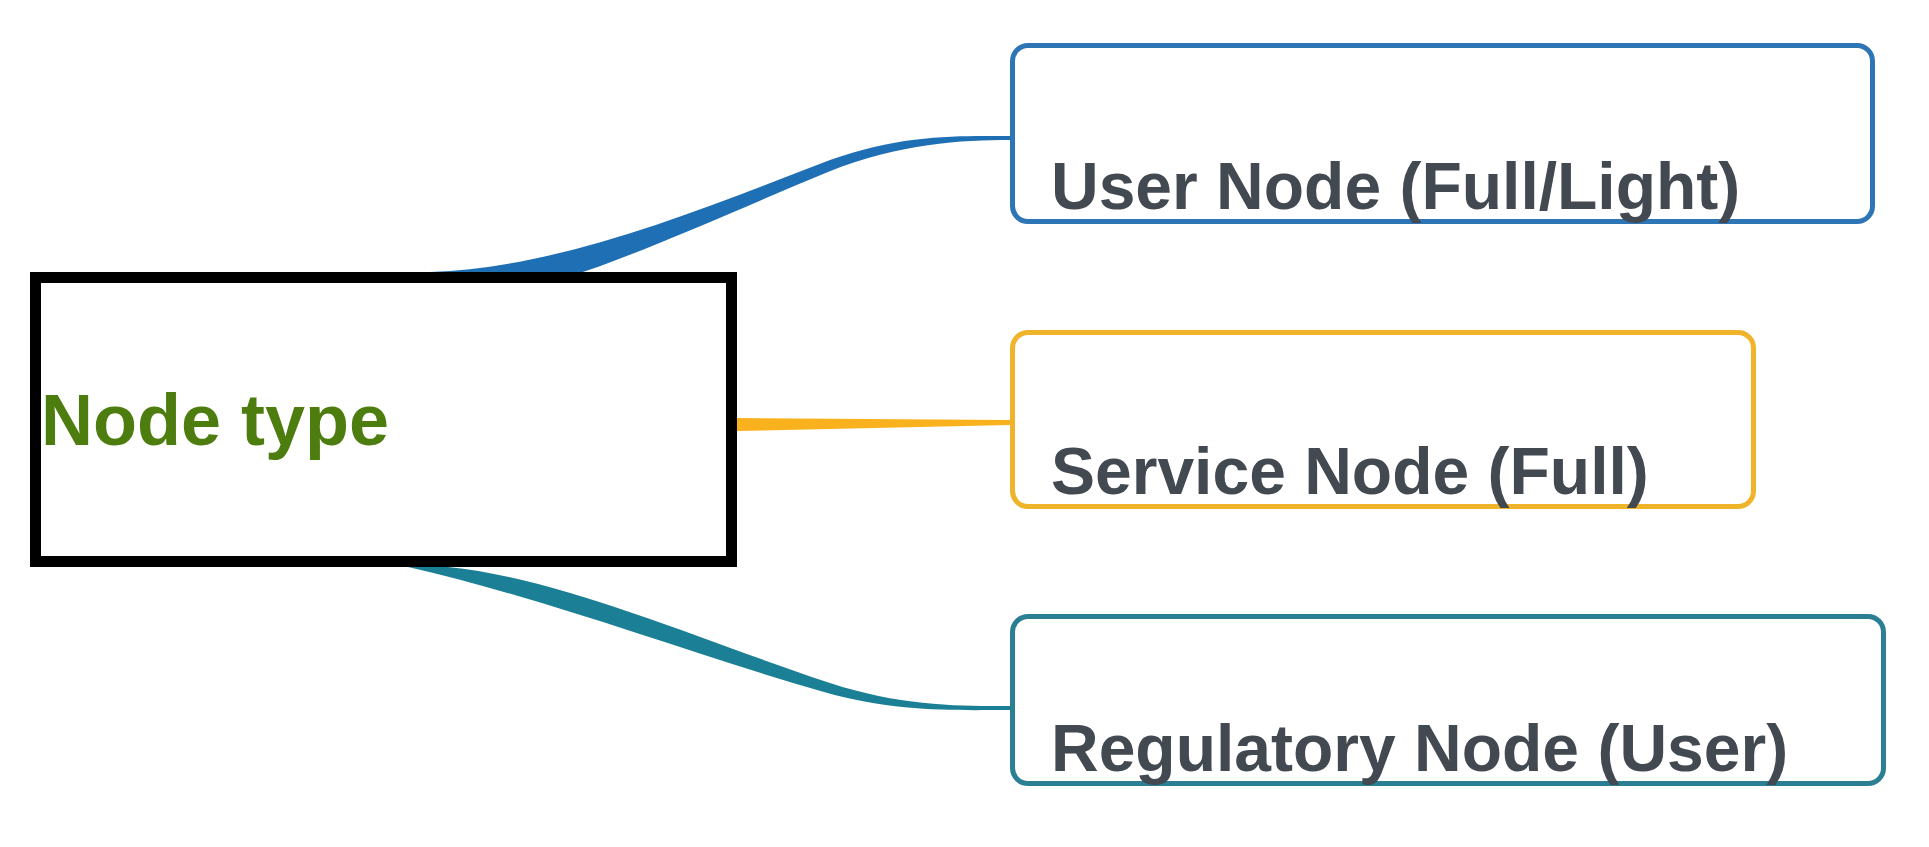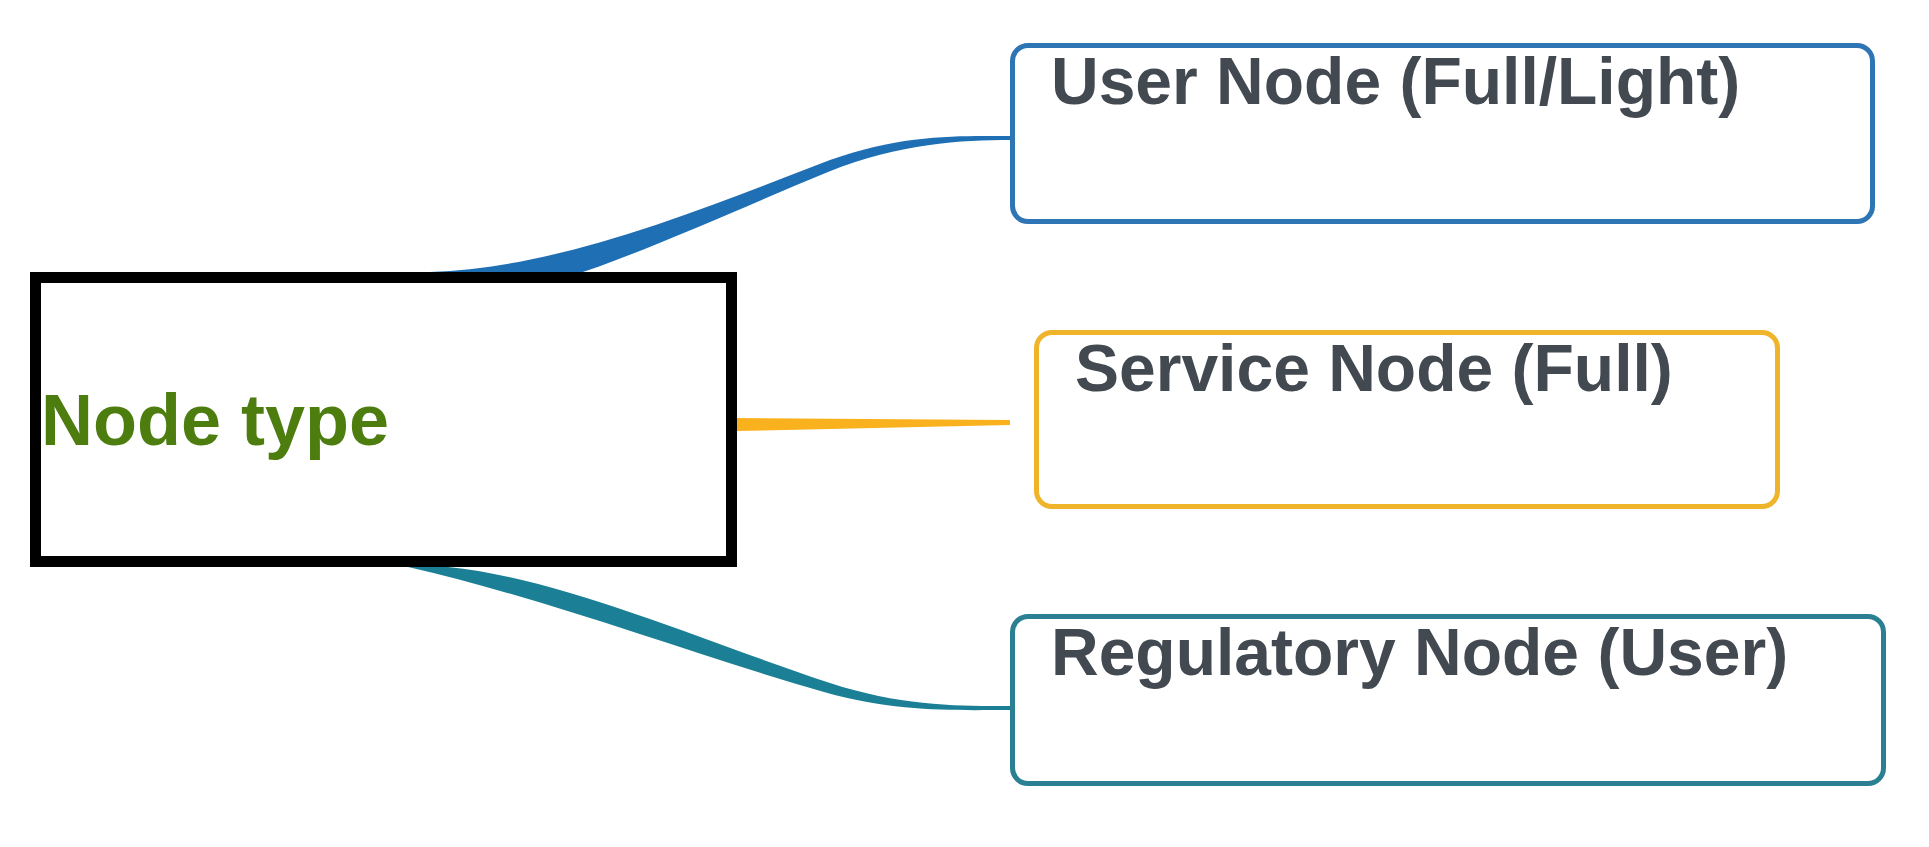--- a/index.html
+++ b/index.html
@@ -45,21 +45,21 @@
     letter-spacing: 0px;
     line-height: 1.0;
     white-space: nowrap;
   }
   .leaf-node {
     position: absolute;
     box-sizing: border-box;
     background: #ffffff;
     border-radius: 18px;
     display: flex;
-    align-items: flex-start;
+    align-items: flex-end;
     justify-content: flex-start;
     z-index: 3;
   }
   .leaf-label {
     font-size: 66px;
     font-weight: bold;
     color: #434950;
     line-height: 1.0;
     white-space: nowrap;
     padding-left: 36px;
@@ -70,21 +70,20 @@
     width: 865px;
     height: 181px;
     border: 5px solid #2E75B6;
   }
   #leaf-service {
     left: 1010px;
     top: 330px;
     width: 746px;
     height: 179px;
     border: 5px solid #EFB429;
-    margin-left: 24px;
   }
   #leaf-regulatory {
     left: 1010px;
     top: 614px;
     width: 876px;
     height: 172px;
     border: 5px solid #2A7F93;
   }
 </style>
 </head>

